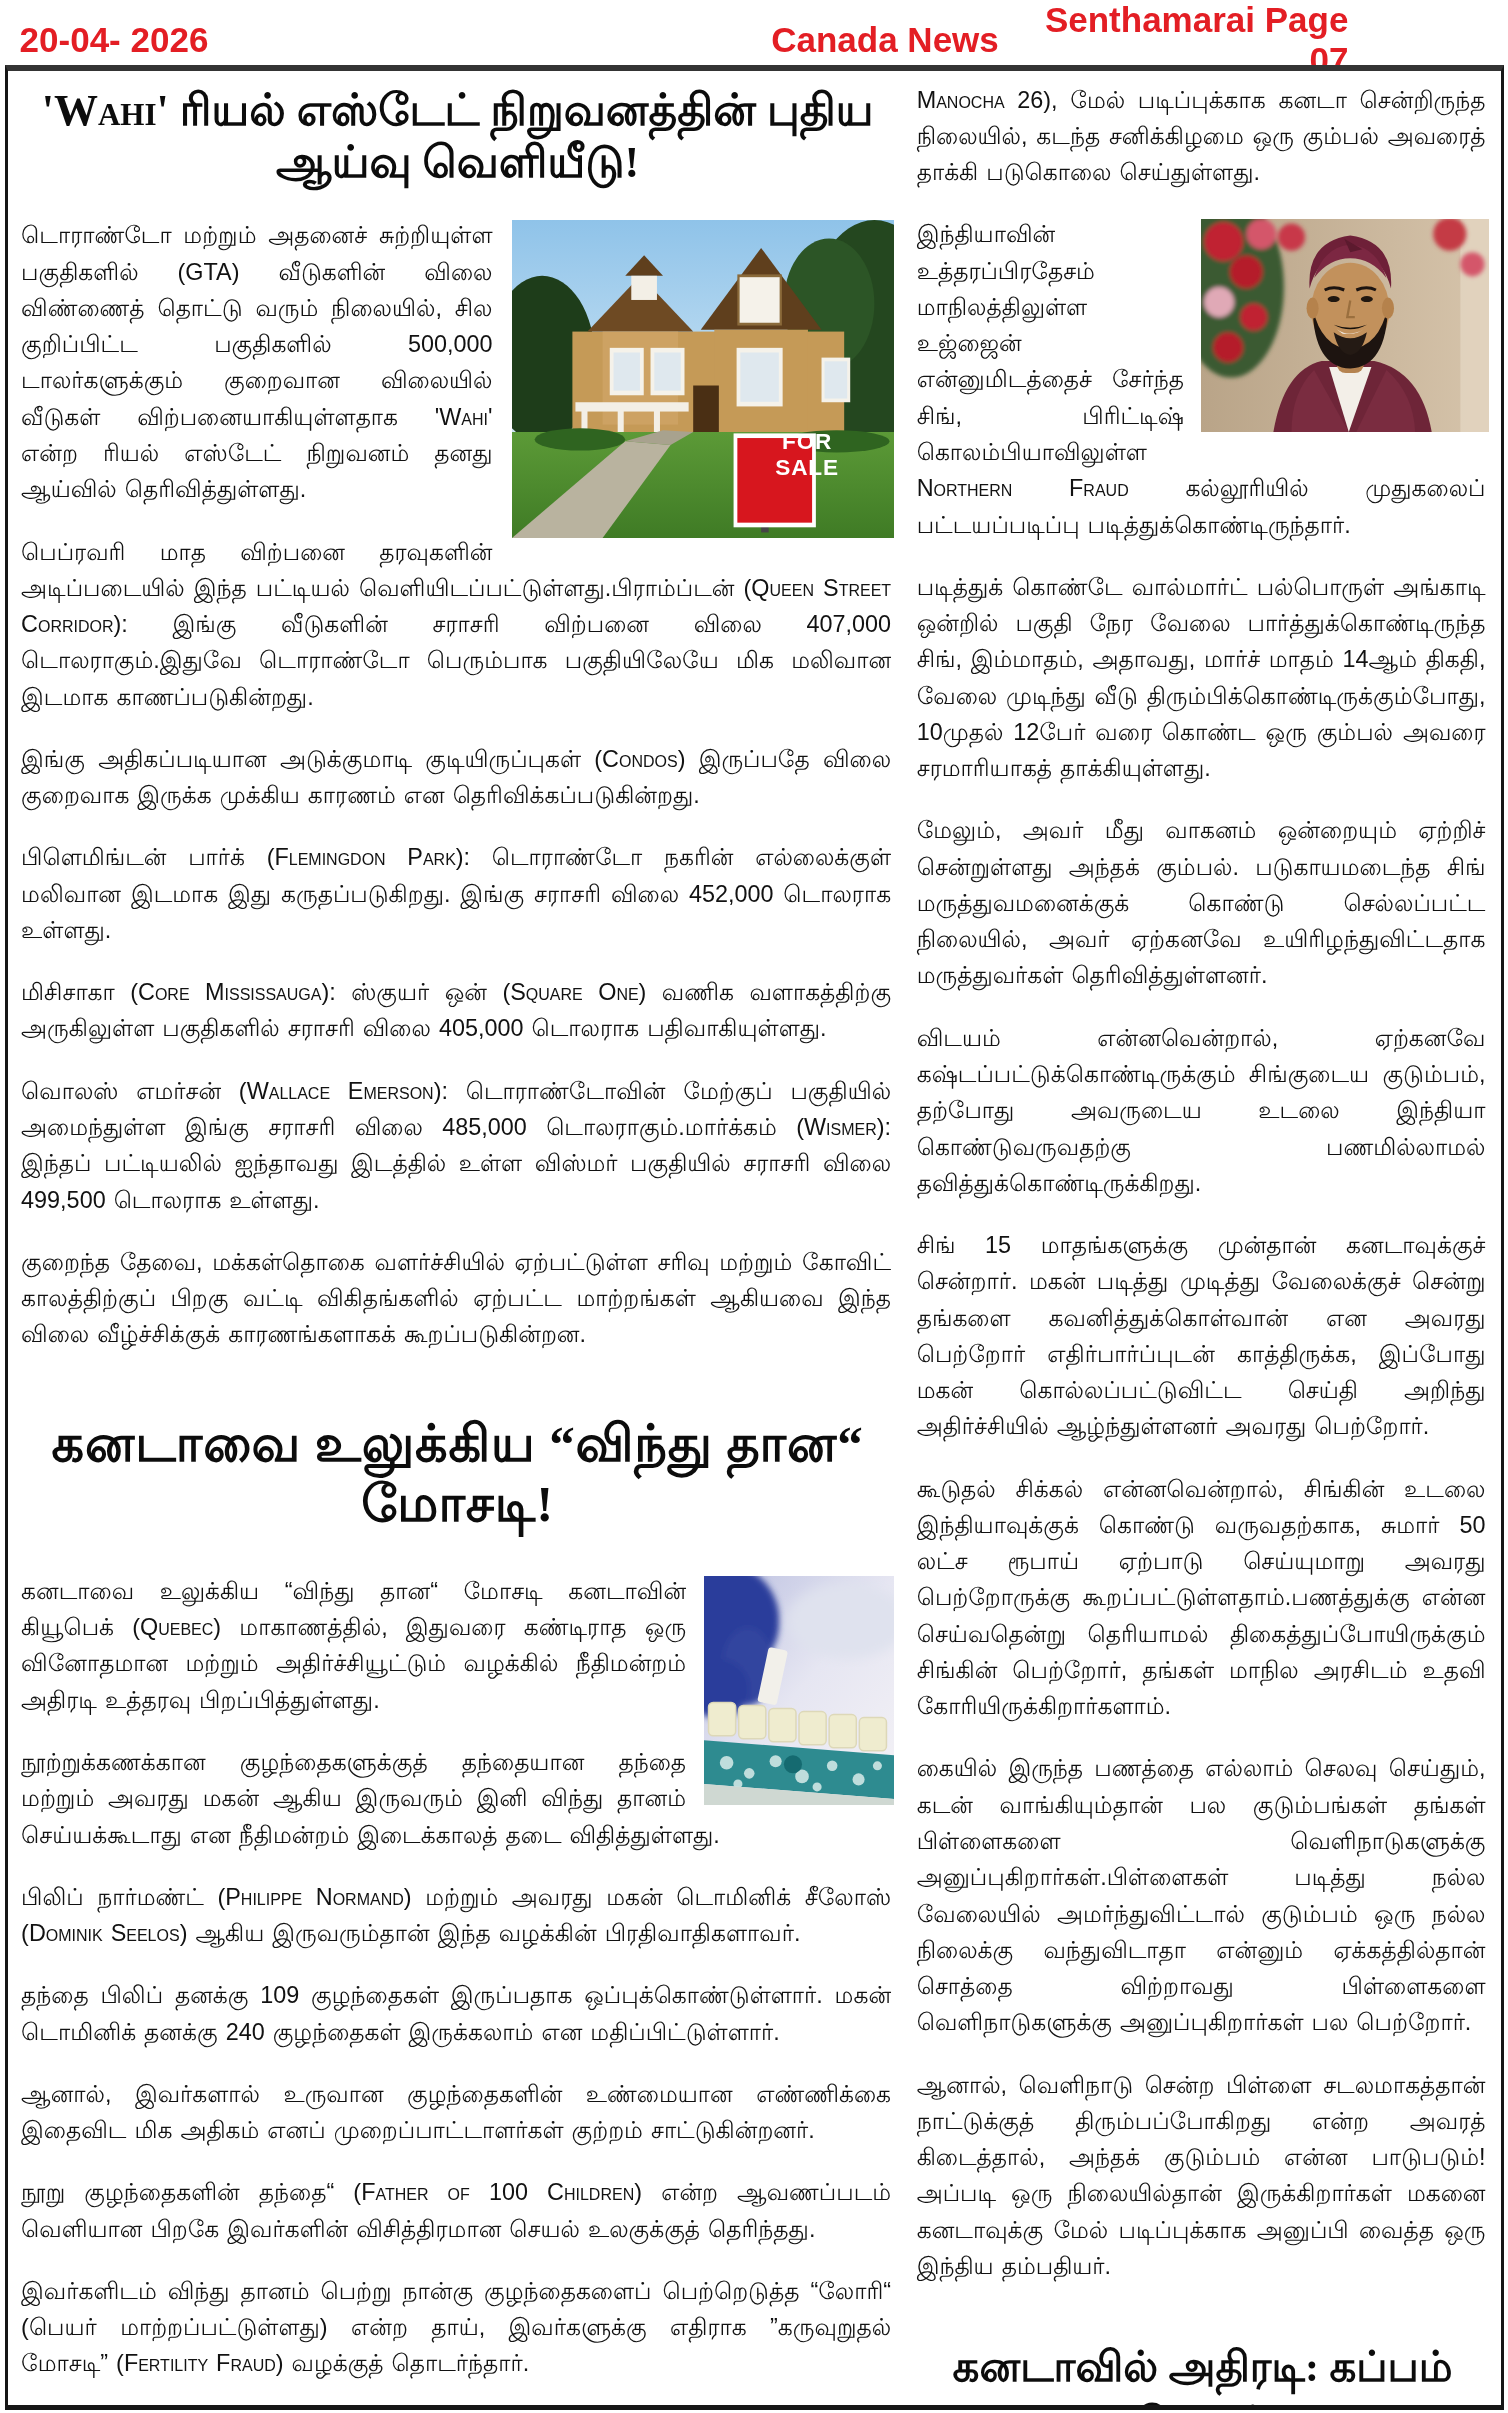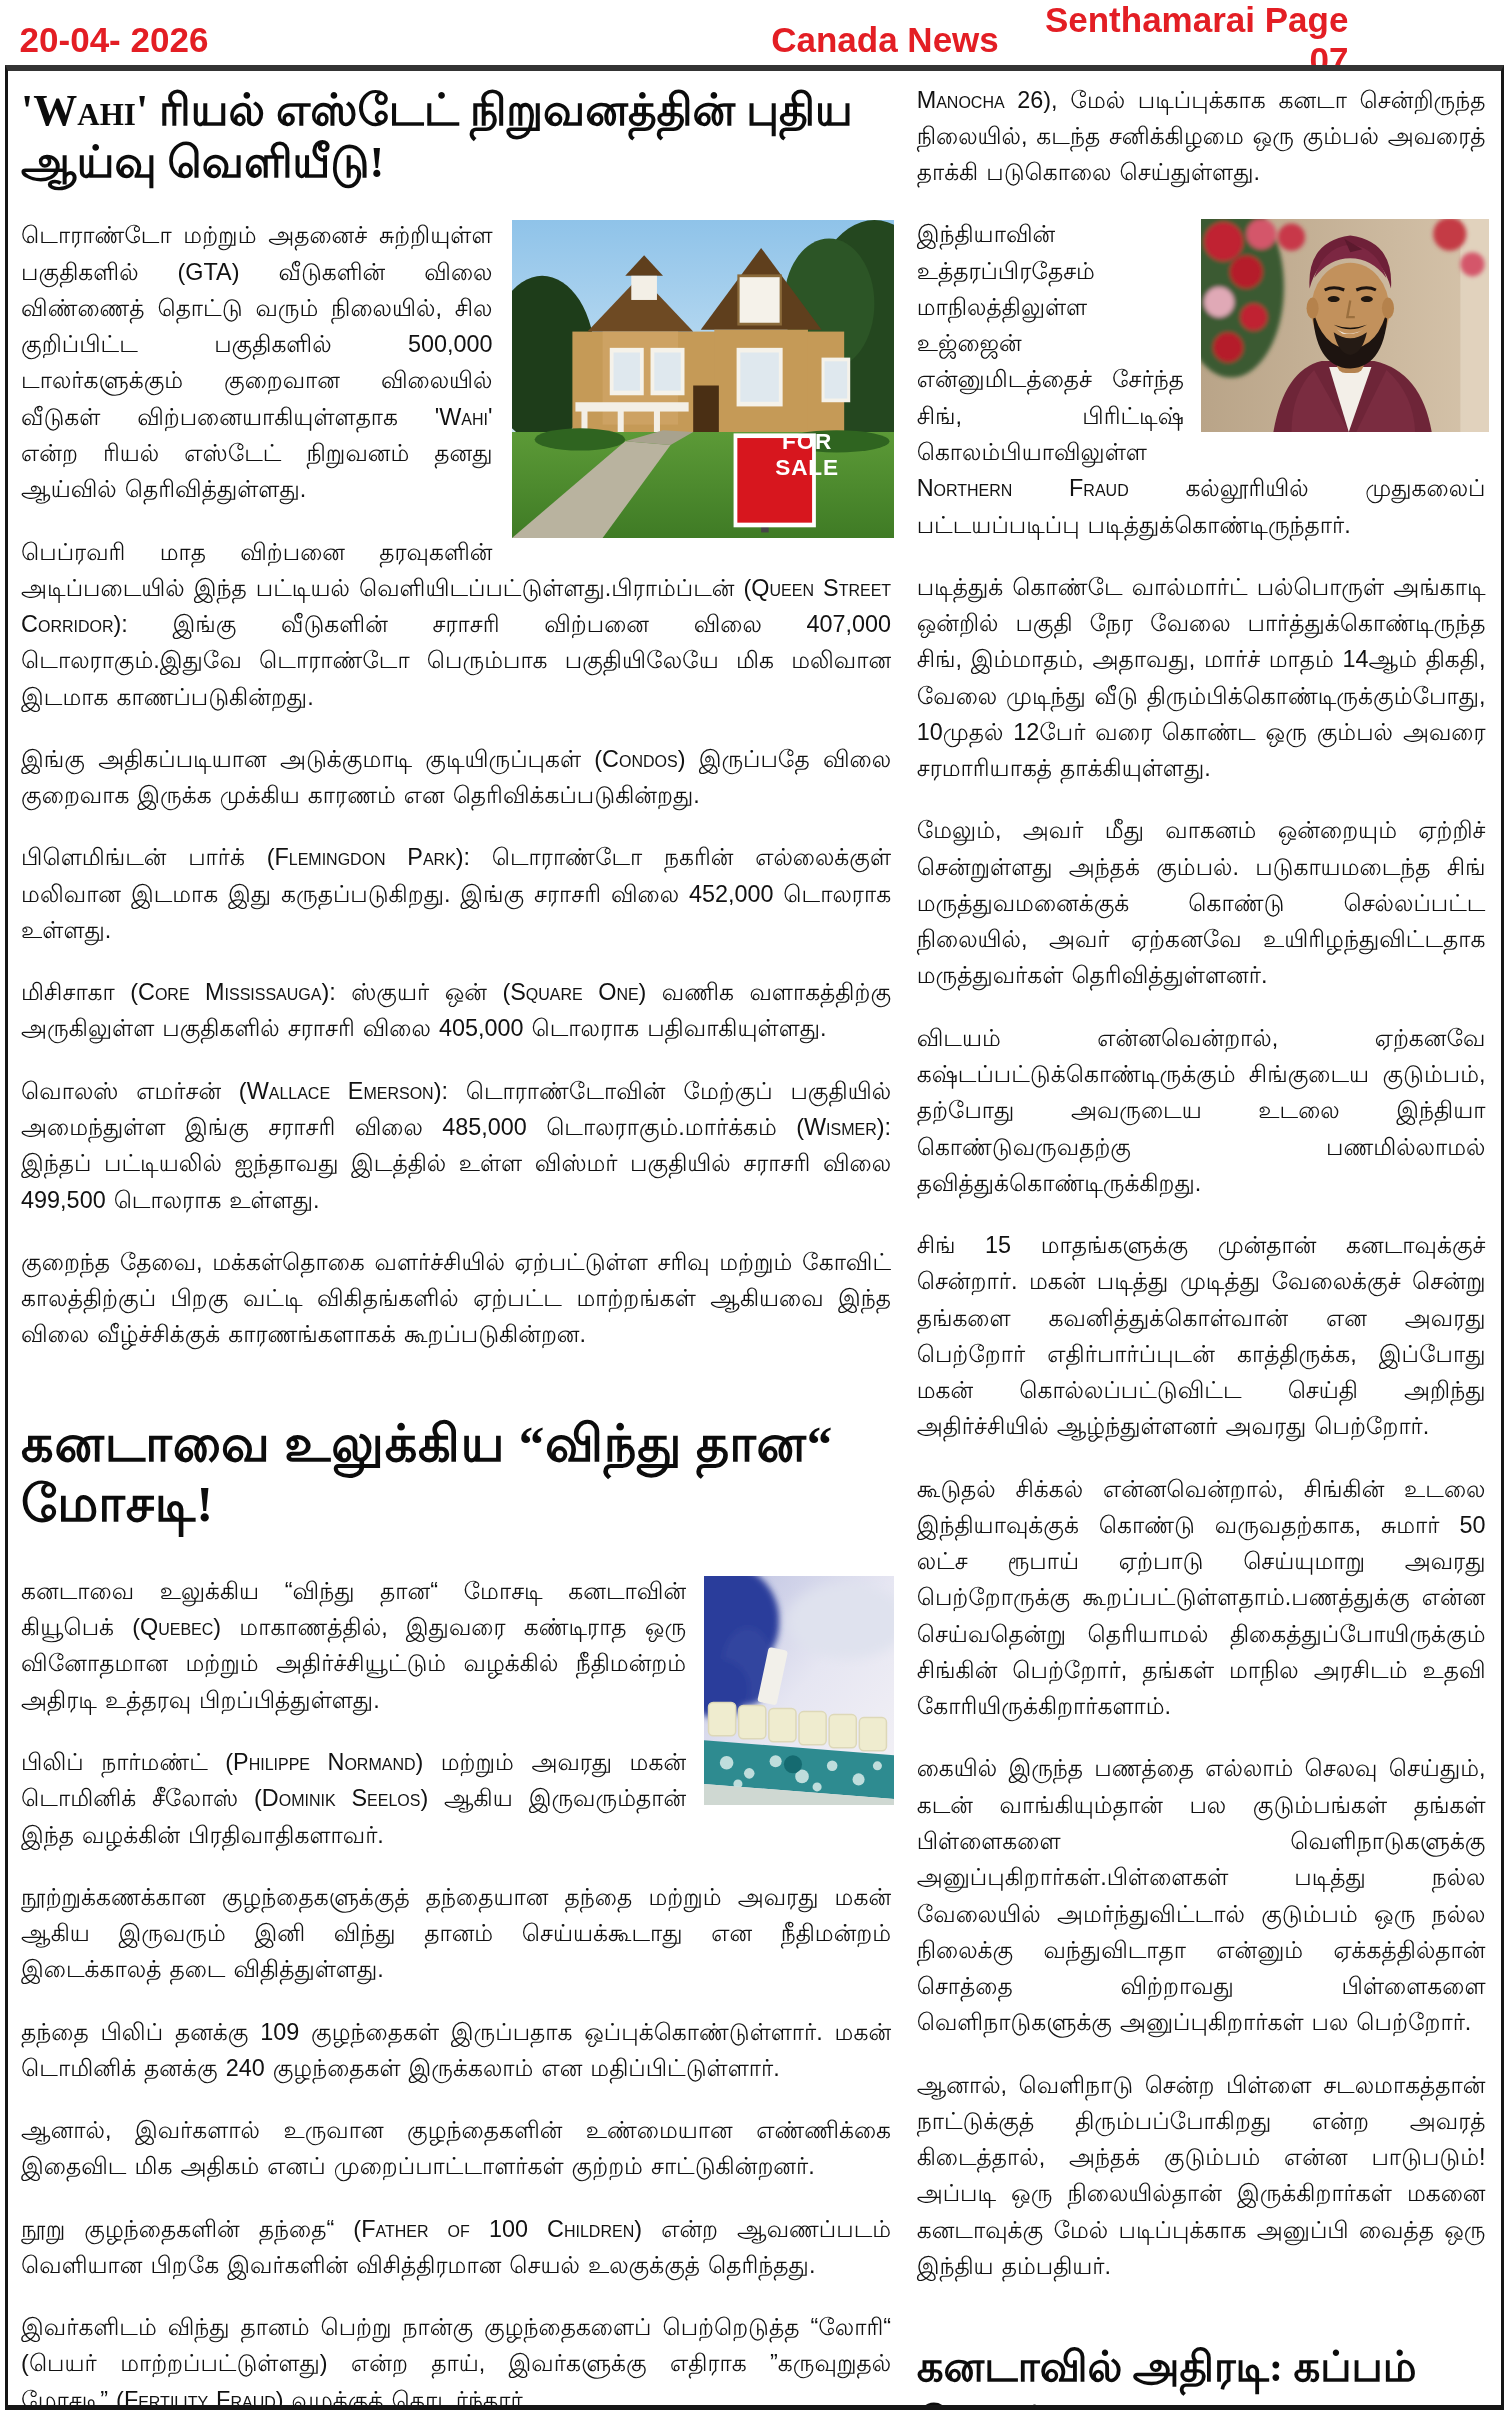--- a/index.html
+++ b/index.html
@@ -28,21 +28,21 @@
     padding:10.6px 12px 7.5px 13.6px;
     background:#fff;
     overflow:hidden;
   }
   .columns{display:flex;gap:22.6px;}
   .col-left{width:873px;flex:none;}
   .col-right{flex:1;min-width:0;}
   
   .headline{
     font-family:"Liberation Serif","DejaVu Serif",serif;
-    font-weight:bold;color:#0c0c0c;text-align:left;
+    font-weight:bold;color:#0c0c0c;text-align:center;
     font-variant-caps:small-caps;
     margin:0;line-height:1.18;
   }
   .h-realestate{font-size:44px;margin:3px 0 29px 0;}
   .h-sperm{font-size:51px;margin:35px 0 39px 0;letter-spacing:0.8px;}
   .h-deport{font-size:42px;margin:30px 0 26px 0;line-height:1.3;}
   .body-text p{
     font-size:23.4px;line-height:1.55;text-align:justify;color:#121212;
     margin:0 3px 26px 0;font-variant-caps:small-caps;
     word-spacing:1.5px;
@@ -198,22 +198,22 @@
                   <circle cx="205" cy="270" r="8"></circle>
                 <circle cx="45" cy="276" r="6"></circle>
                   <circle cx="150" cy="280" r="6"></circle>
                   <circle cx="230" cy="252" r="6"></circle>
               </g>
               <circle cx="118" cy="250" r="12" fill="#156a70"></circle>
               <polygon points="0,276 252,296 252,304 0,304" fill="#cfd8d2"></polygon>
             </svg>
           </figure>
           <p>கனடாவை உலுக்கிய “விந்து தான“ மோசடி கனடாவின் கியூபெக் (Quebec) மாகாணத்தில், இதுவரை கண்டிராத ஒரு வினோதமான மற்றும் அதிர்ச்சியூட்டும் வழக்கில் நீதிமன்றம் அதிரடி உத்தரவு பிறப்பித்துள்ளது.</p>
+          <p>நூற்றுக்கணக்கான குழந்தைகளுக்குத் தந்தையான தந்தை மற்றும் அவரது மகன் ஆகிய இருவரும் இனி விந்து தானம் செய்யக்கூடாது என நீதிமன்றம் இடைக்காலத் தடை விதித்துள்ளது.</p>
           <p>பிலிப் நார்மண்ட் (Philippe Normand) மற்றும் அவரது மகன் டொமினிக் சீலோஸ் (Dominik Seelos) ஆகிய இருவரும்தான் இந்த வழக்கின் பிரதிவாதிகளாவர்.</p>
-          <p>நூற்றுக்கணக்கான குழந்தைகளுக்குத் தந்தையான தந்தை மற்றும் அவரது மகன் ஆகிய இருவரும் இனி விந்து தானம் செய்யக்கூடாது என நீதிமன்றம் இடைக்காலத் தடை விதித்துள்ளது.</p>
           <p>தந்தை பிலிப் தனக்கு 109 குழந்தைகள் இருப்பதாக ஒப்புக்கொண்டுள்ளார். மகன் டொமினிக் தனக்கு 240 குழந்தைகள் இருக்கலாம் என மதிப்பிட்டுள்ளார்.</p>
           <p>ஆனால், இவர்களால் உருவான குழந்தைகளின் உண்மையான எண்ணிக்கை இதைவிட மிக அதிகம் எனப் முறைப்பாட்டாளர்கள் குற்றம் சாட்டுகின்றனர்.</p>
           <p>நூறு குழந்தைகளின் தந்தை“ (Father of 100 Children) என்ற ஆவணப்படம் வெளியான பிறகே இவர்களின் விசித்திரமான செயல் உலகுக்குத் தெரிந்தது.</p>
           <p>இவர்களிடம் விந்து தானம் பெற்று நான்கு குழந்தைகளைப் பெற்றெடுத்த “லோரி“ (பெயர் மாற்றப்பட்டுள்ளது) என்ற தாய், இவர்களுக்கு எதிராக ”கருவுறுதல் மோசடி” (Fertility Fraud) வழக்குத் தொடர்ந்தார்.</p>
           <p>தானம் செய்பவர்களின் உடல்நிலை, விந்துவின் தரம் மற்றும் எத்தனை பேருக்கு தானம் செய்துள்ளனர் என்பது குறித்து இவர்கள் பொய் கூறியுள்ளனர் என குற்றம் சுமத்தப்பட்டுள்ளது.</p>
 
         </div>
       </section>
 
     </div>

